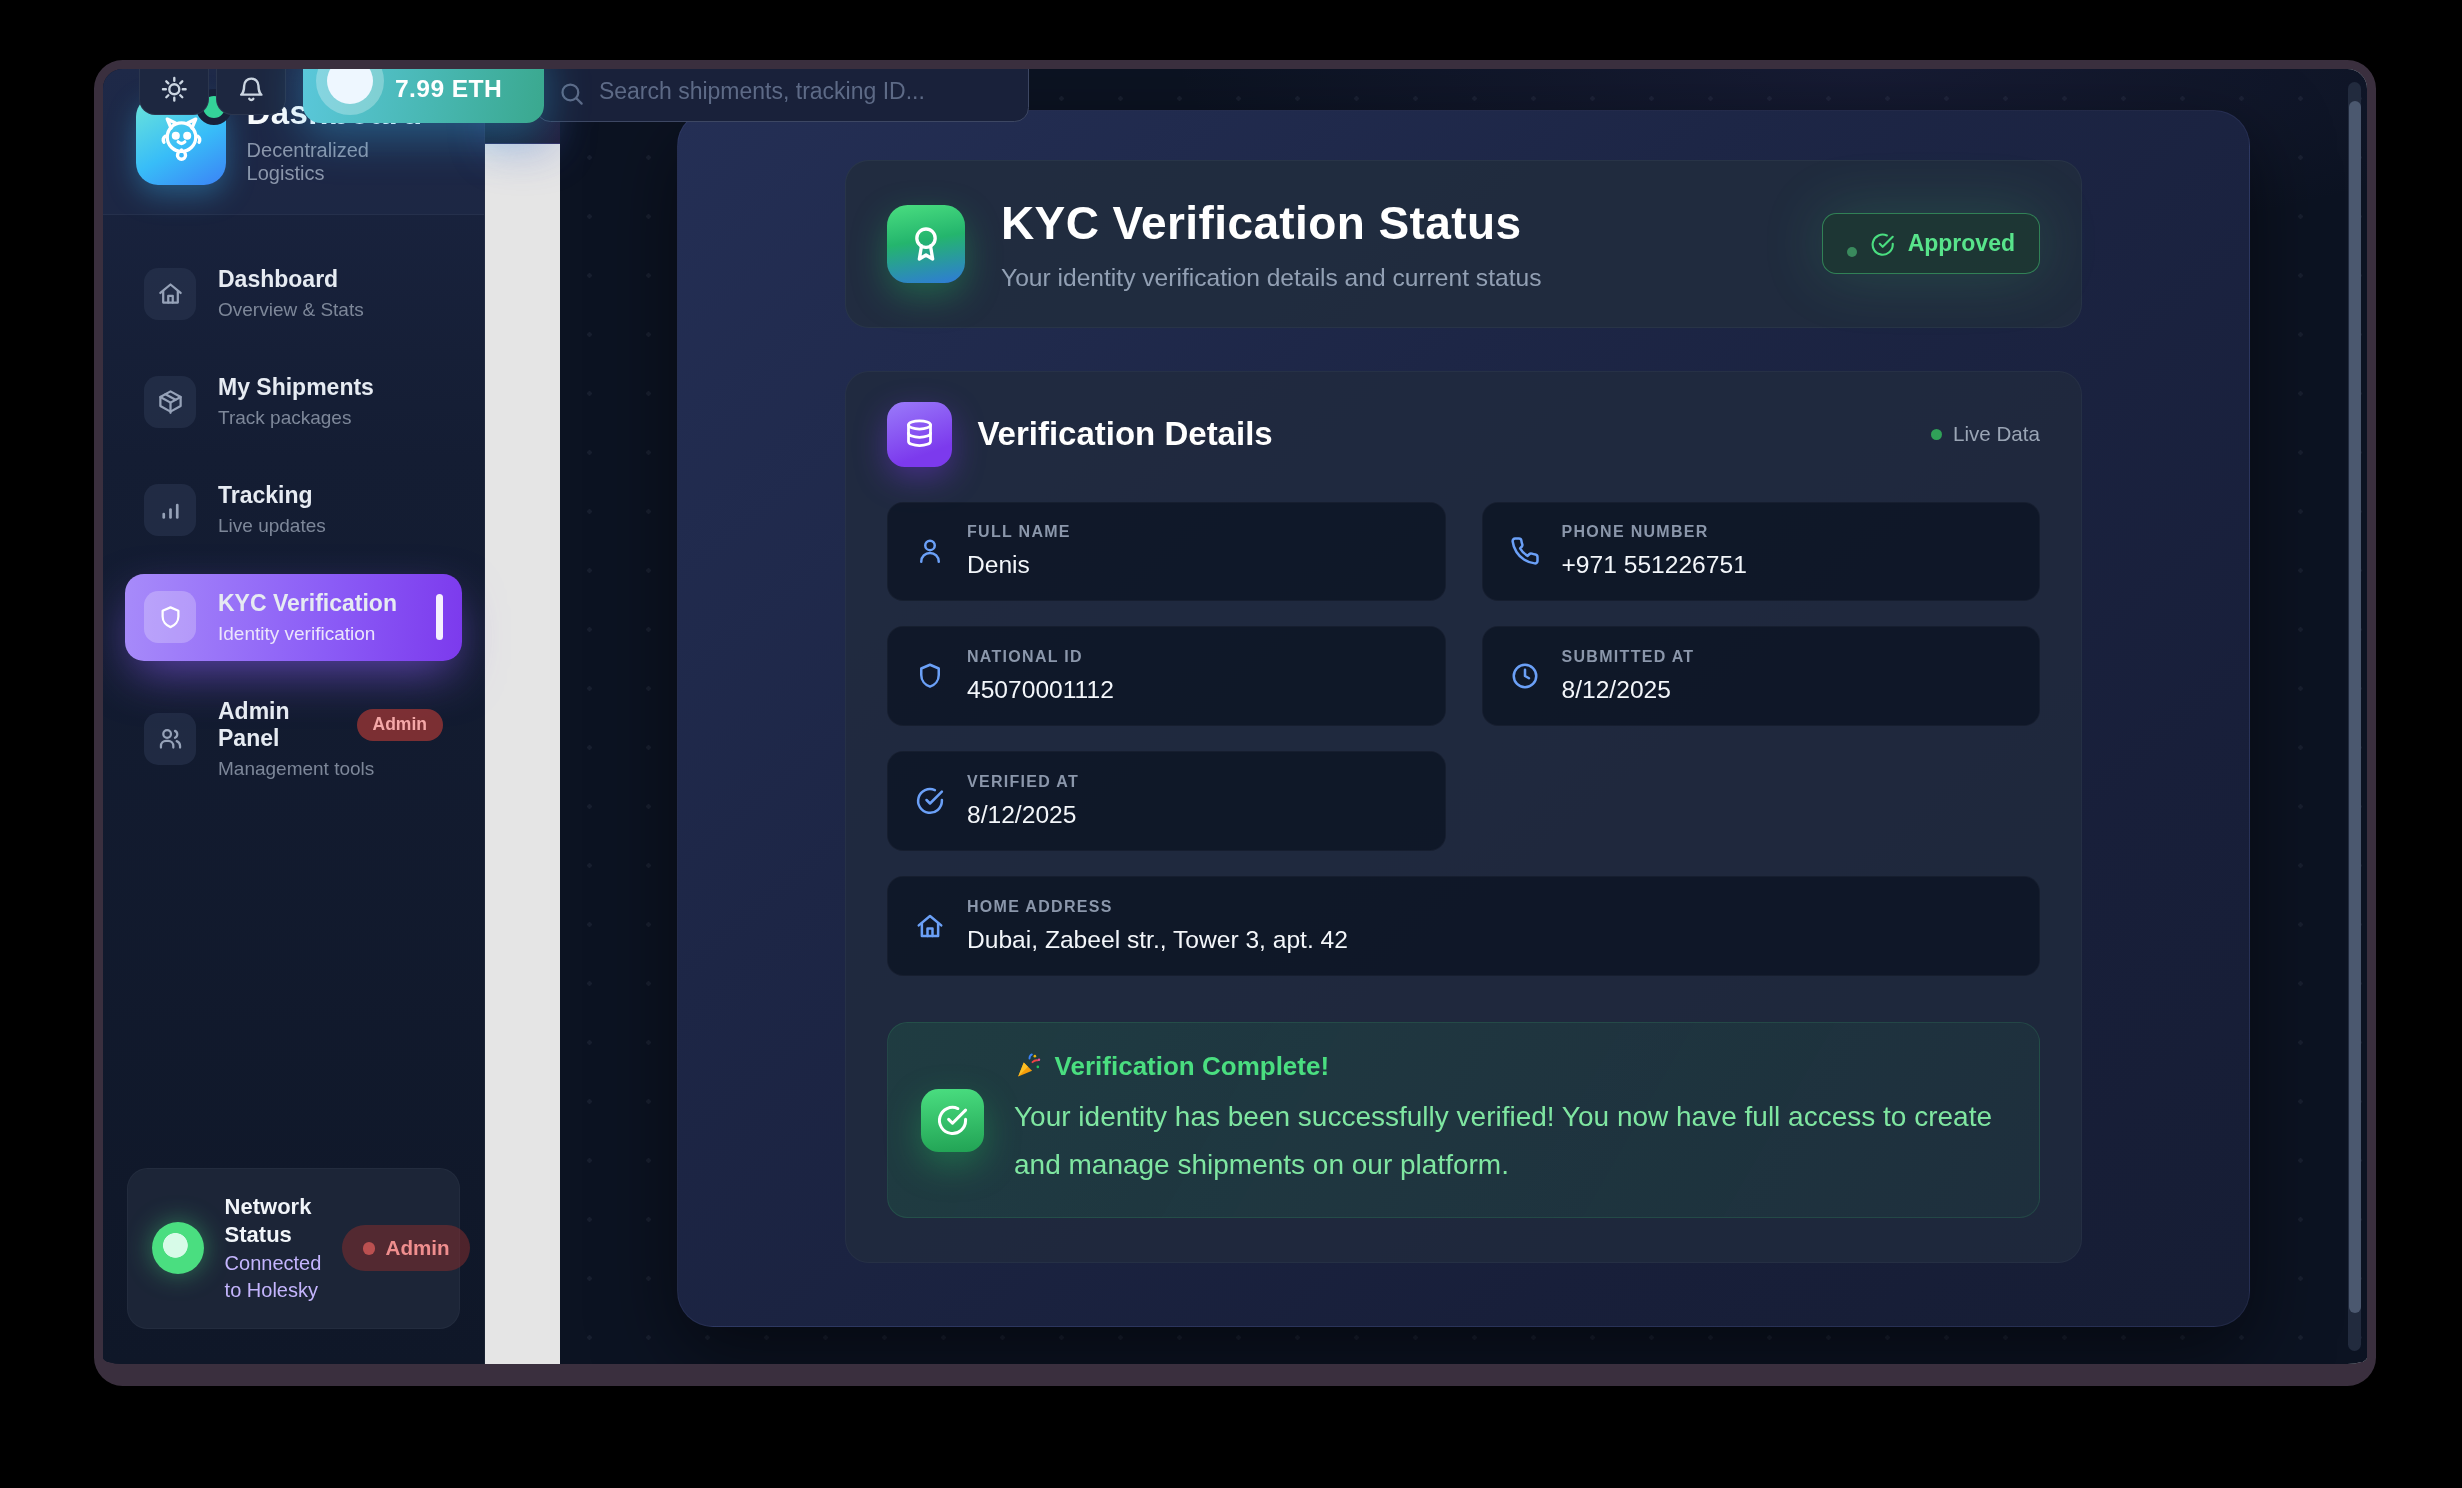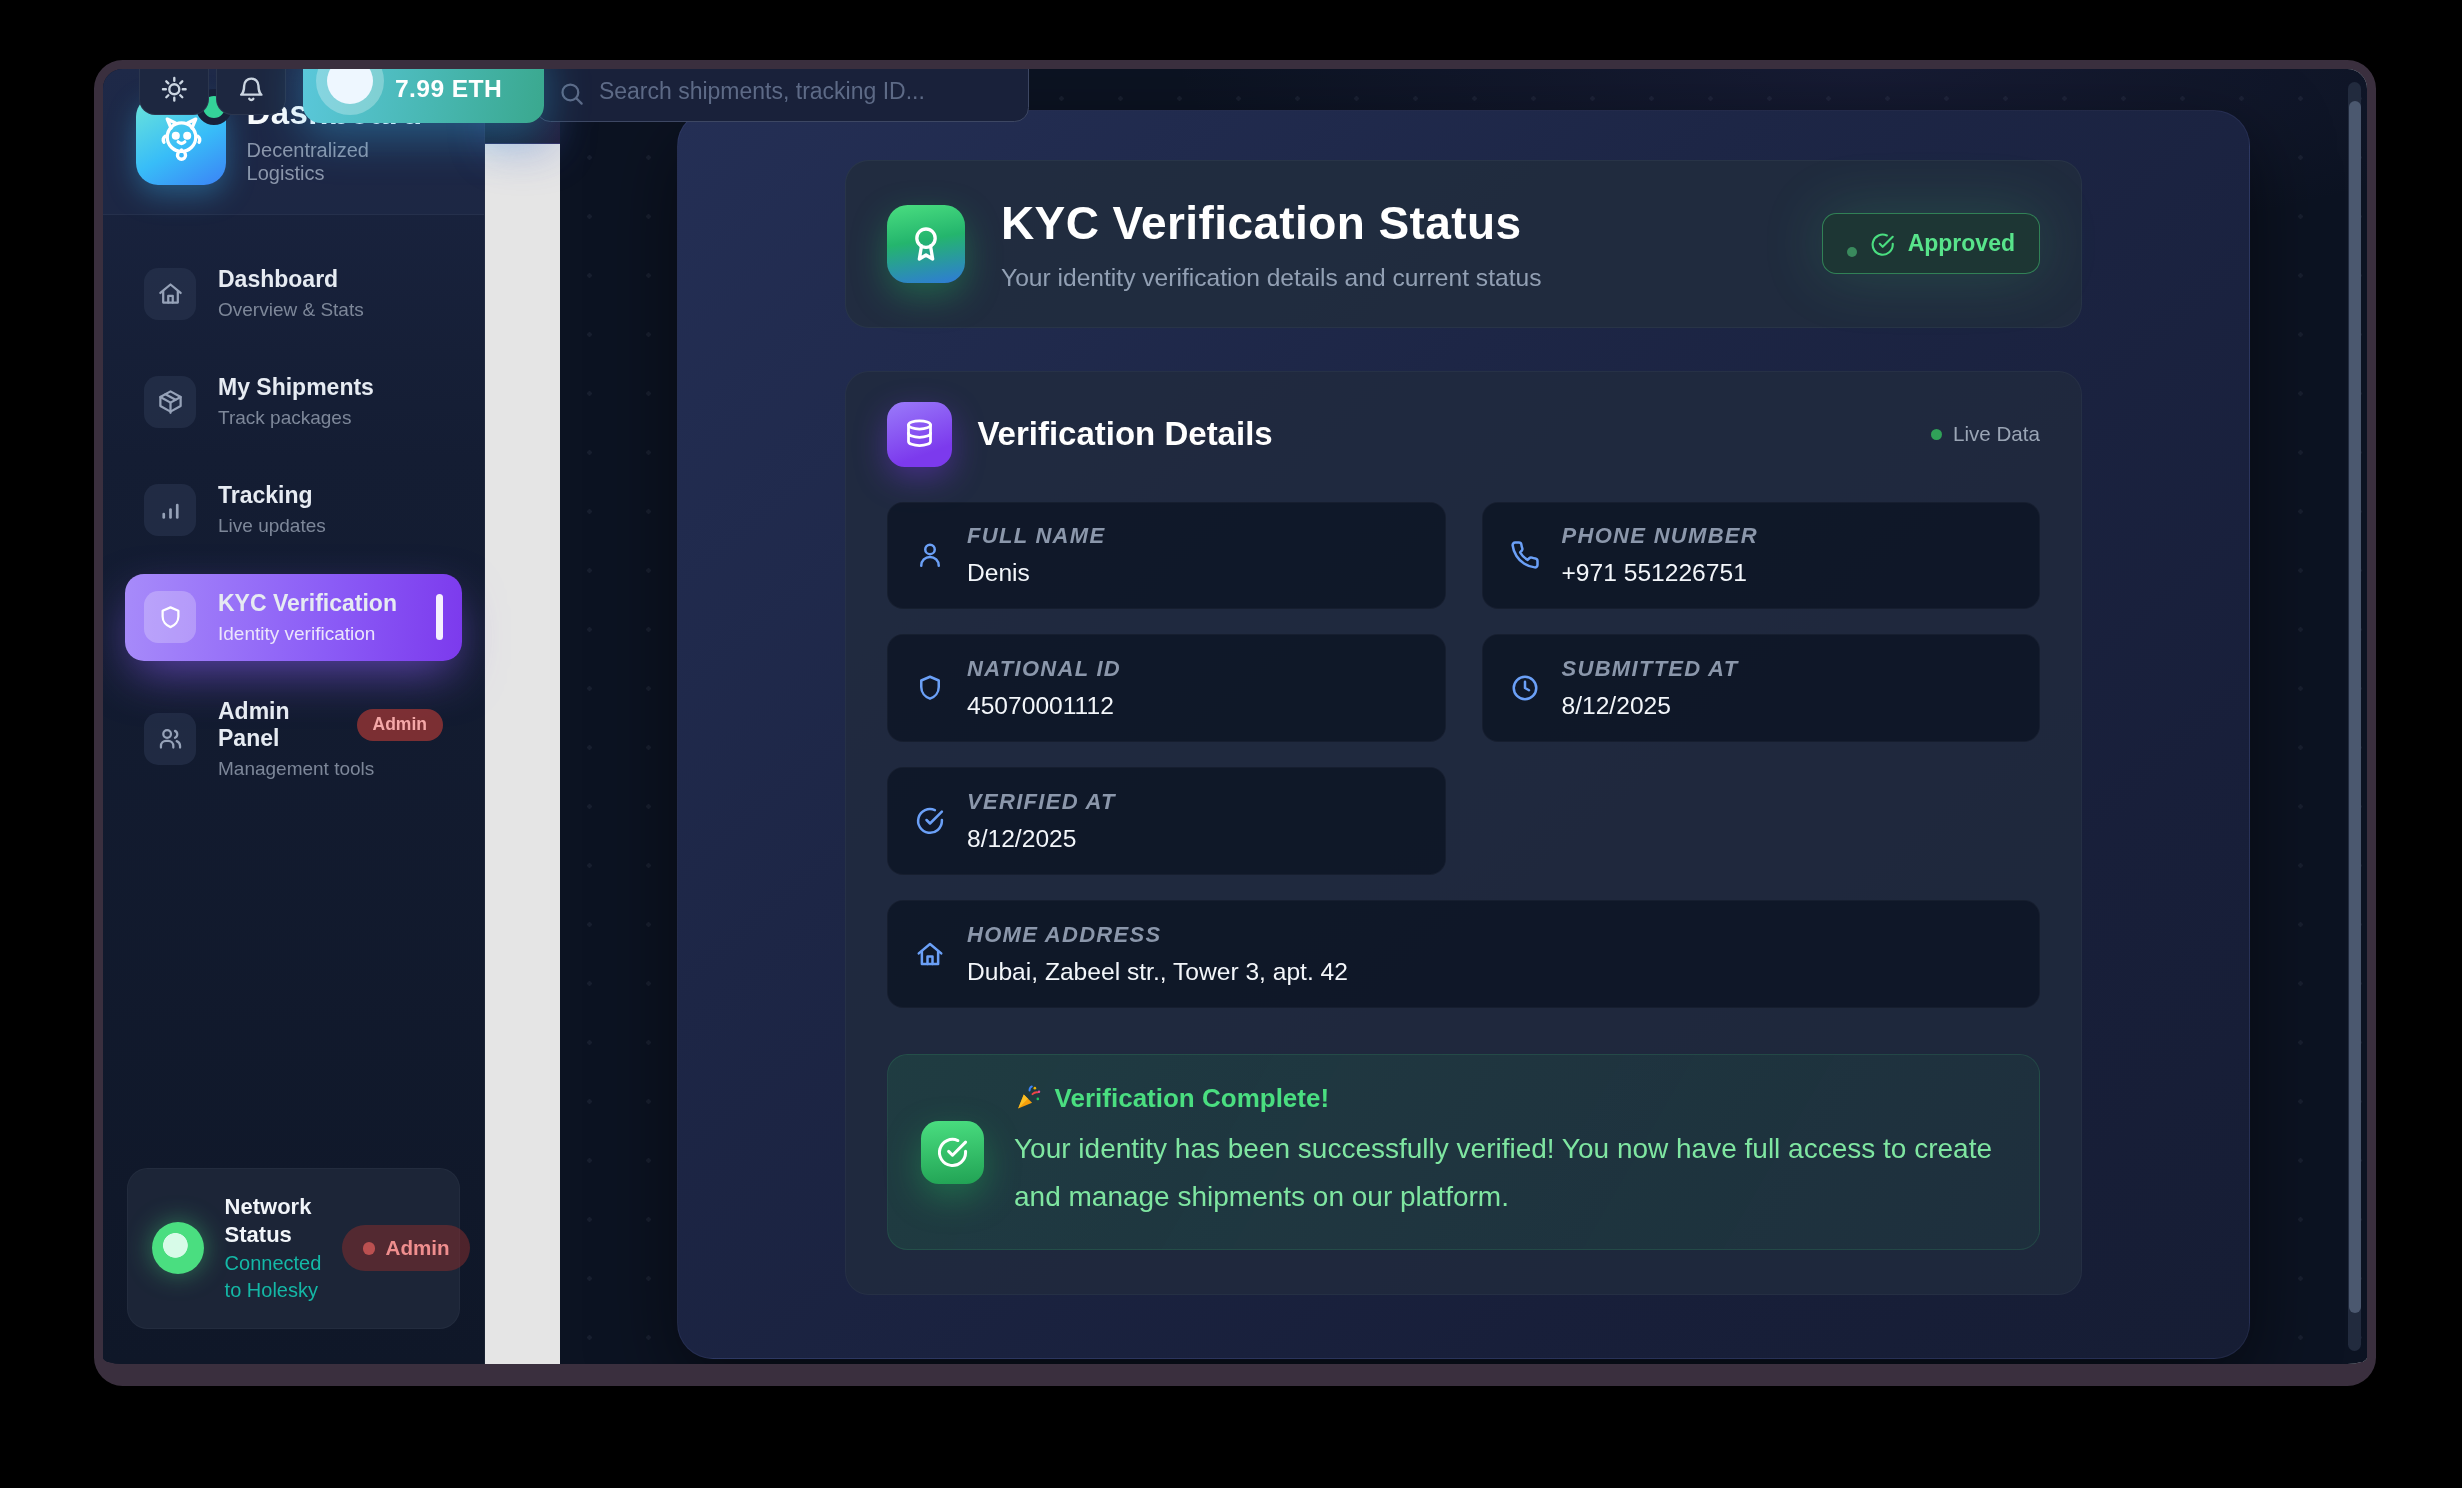--- a/index.html
+++ b/index.html
@@ -43,21 +43,21 @@
   .admin-badge { margin-left:12.7px; background:rgba(150,52,52,0.8); color:#f5a8a8; font-size:17.5px;
     font-weight:700; padding:5.6px 16px; border-radius:792px; }
 
   .network-card { margin:16px 24px 35px; background:#1c2537; border-radius:20.6px; padding:24px;
     display:flex; align-items:center; gap:20.6px; border:0.8px solid rgba(148,163,184,0.06); }
   .net-circle { width:52px; height:52px; border-radius:50%; flex:0 0 52px;
     background:radial-gradient(circle at 45% 45%, #d7fbe8 0 12px, #4ade80 12.7px 100%);
     box-shadow:0 0 27px rgba(74,222,128,0.45); }
   .net-text { width:133px; }
   .net-title { font-size:22px; font-weight:800; color:#f1f5f9; line-height:1.3; }
-  .net-status { font-size:20px; color:#14b8a6; margin-top:1px; line-height:1.35; }
+  .net-status { font-size:20px; color:#c4b5fd; margin-top:1px; line-height:1.35; }
   .net-admin { margin-left:auto; background:rgba(130,45,45,0.55); border-radius:792px;
     padding:11px 20.6px; display:flex; align-items:center; gap:10.3px; }
   .net-admin-dot { width:12.7px; height:12.7px; border-radius:50%; background:#bb5050; }
   .net-admin-text { font-size:20.6px; font-weight:800; color:#ef8e8e; }
 
   
   .main { flex:1; display:flex; flex-direction:row; position:relative; background:#e5e5e5; }
   .topbar { flex:0 0 75px; height:75px; position:relative; z-index:5;
     background:linear-gradient(90deg,#161f37 0%,#1a2038 55%,#231f3e 100%);
     border-bottom:1.6px solid rgba(109,99,241,0.22); box-shadow:0 12.7px 40px rgba(76,81,191,0.2); }
@@ -121,21 +121,21 @@
   .live-badge { margin-left:auto; display:flex; align-items:center; gap:11px; }
   .live-dot { width:11px; height:11px; border-radius:50%; background:#30a158; }
   .live-text { font-size:20.6px; color:#9aa5b5; }
 
   .fields-grid { margin-top:35px; display:grid; grid-template-columns:1fr 1fr; gap:25.4px 36px; }
   .field-card { background:rgba(12,19,34,0.78); border-radius:16px; border:0.8px solid rgba(148,163,184,0.05);
     padding:20.6px 27px; display:flex; align-items:center; gap:22px; min-height:94px; }
   .field-card.full { grid-column:1 / -1; }
   .field-icon { color:#6ba0f7; flex:0 0 30px; display:flex; }
   .field-icon svg { width:30px; height:30px; }
-  .field-label { font-size:22px; font-weight:700; color:#8b97ab; letter-spacing:1.3px;font-style:italic; }
+  .field-label { font-size:16px; font-weight:700; color:#8b97ab; letter-spacing:1.3px; }
   .field-value { font-size:24.6px; color:#f3f6fa; margin-top:10.3px; font-weight:500; }
 
   .success-box { margin-top:46px; border-radius:20.6px;
     background:linear-gradient(120deg, rgba(34,197,94,0.12) 0%, rgba(34,197,94,0.05) 100%);
     border:0.8px solid rgba(74,222,128,0.13); padding:28.6px 33px; display:flex; align-items:center; gap:30px; }
   .success-icon { width:63px; height:63px; border-radius:17.5px; flex:0 0 63px;
     background:linear-gradient(175deg,#4ade80,#21a254); display:flex; align-items:center;
     justify-content:center; color:#fff; box-shadow:0 12.7px 35px rgba(34,197,94,0.35); }
   .success-icon svg { width:33px; height:33px; }
   .success-title { font-size:26px; font-weight:800; color:#4ade80; display:flex; align-items:center; gap:12px; }

